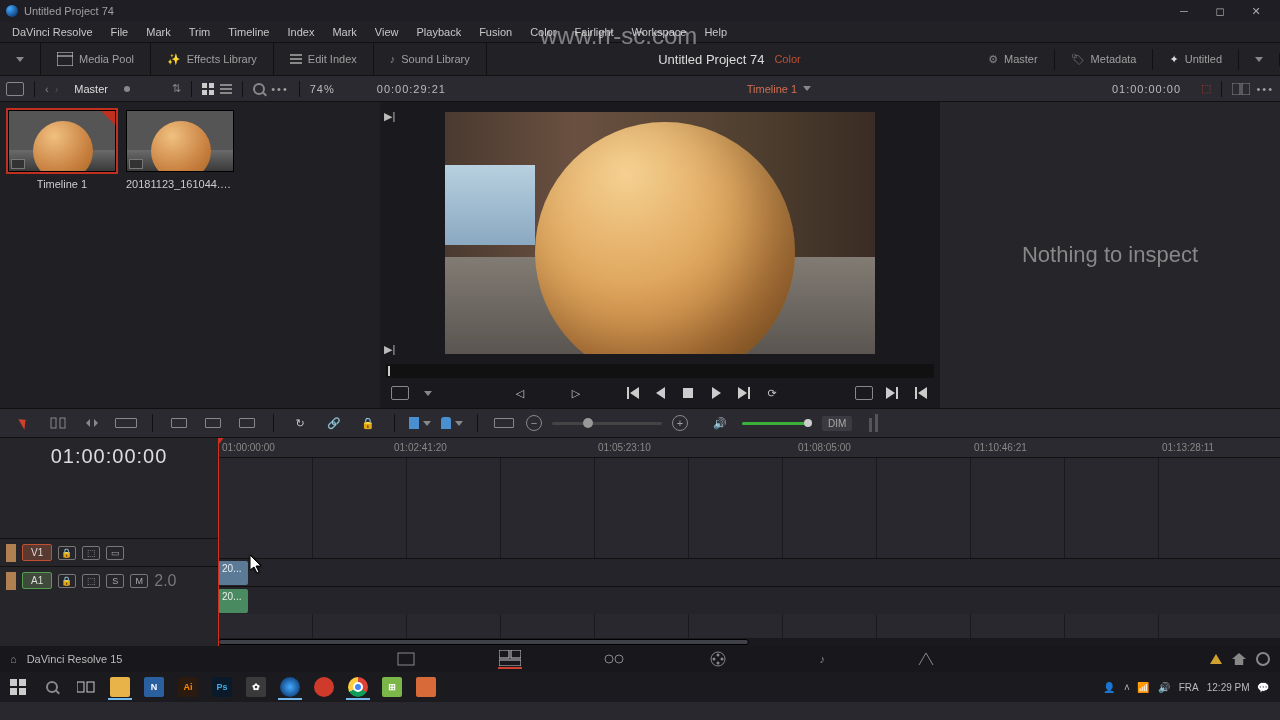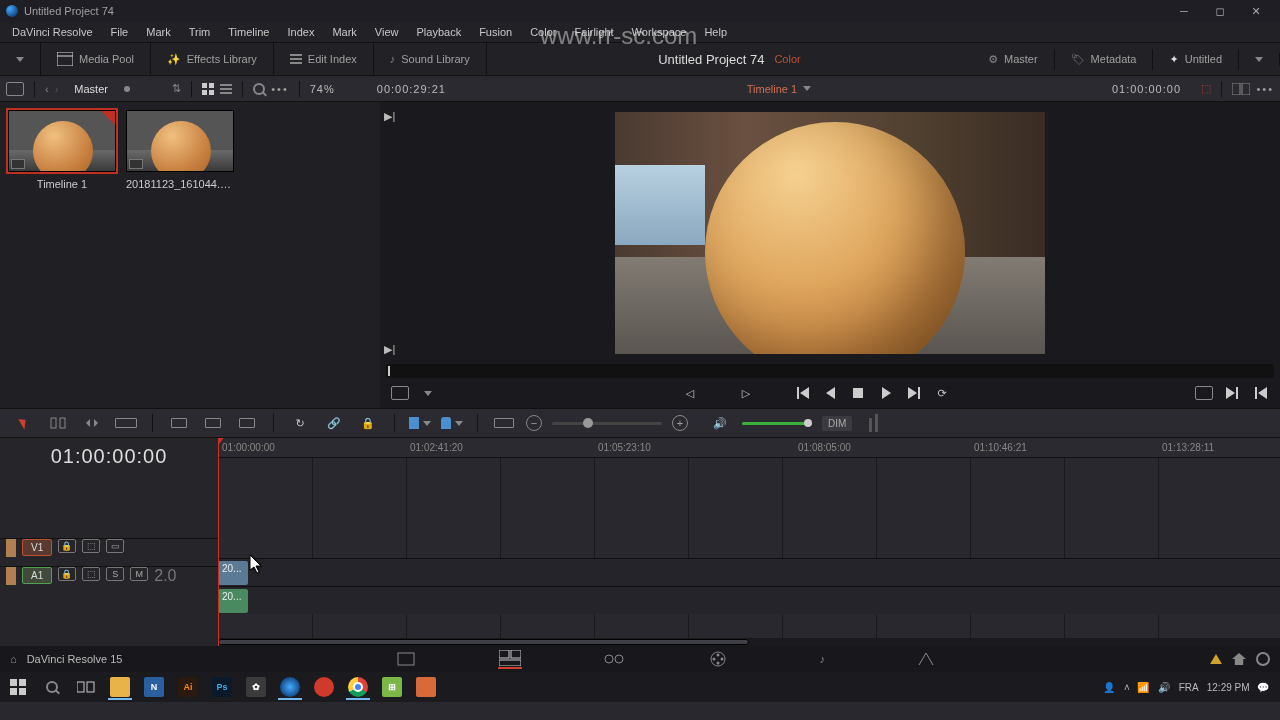--- a/index.html
+++ b/index.html
@@ -71,21 +71,21 @@
 .zoom-slider{width:110px;height:3px;background:#444;position:relative;border-radius:2px}
 .zoom-slider .knob{position:absolute;width:10px;height:10px;background:#999;border-radius:50%;top:-4px;left:28%}
 .vol-slider{width:70px;height:3px;background:#2a602a;position:relative;border-radius:2px}
 .vol-slider .fill{position:absolute;height:3px;background:#3aaf3a;width:95%;border-radius:2px}
 .vol-slider .knob{position:absolute;width:8px;height:8px;background:#ccc;border-radius:50%;top:-3px;right:0}
 .dim{padding:2px 6px;background:#3a3a40;color:#aaa;border-radius:2px;font-size:10px}
 .timeline{display:flex;height:208px;background:#1f1f24;position:relative}
 .tl-head{width:218px;background:#25252a;display:flex;flex-direction:column}
 .big-tc{height:36px;display:flex;align-items:center;justify-content:center;color:#ddd;font-size:20px;letter-spacing:1px}
 .tl-head-spacer{flex:1}
-.track-head{height:28px;display:flex;align-items:flex-start;padding:0 6px;gap:6px;border-top:1px solid #111}
+.track-head{height:28px;display:flex;align-items:center;padding:0 6px;gap:6px;border-top:1px solid #111}
 .track-head.audio{height:28px}
 .track-head .chip{padding:2px 8px;border-radius:2px;color:#ddd;font-size:10px}
 .track-head .chip.v{background:#5a3a30;border:1px solid #c05030}
 .track-head .chip.a{background:#404a3a;border:1px solid #50a050}
 .track-head .tiny{width:18px;height:14px;border:1px solid #777;border-radius:2px;display:flex;align-items:center;justify-content:center;font-size:9px;color:#aaa}
 .track-head .num{color:#777;font-size:16px}
 .tl-tracks{flex:1;position:relative;background:#28282e;overflow:hidden}
 .ruler{height:20px;background:#2a2a30;position:relative;border-bottom:1px solid #111}
 .ruler .tick{position:absolute;top:4px;font-size:10px;color:#888}
 .ruler .play-marker{position:absolute;left:-5px;top:-2px;width:0;height:0;border-left:6px solid transparent;border-right:6px solid transparent;border-top:8px solid #d03020}
@@ -334,20 +334,23 @@
           <div class="play"></div>
           <div class="bar2"></div>
         </div>
       <div class="tbtn">
           <div class="bar2"></div>
           <div class="prev"></div>
         </div>
     </div>
   </div>
 
+  <div class="inspector">
+    <div class="msg">Nothing to inspect</div>
+  </div>
 </div>
 
 <div class="tooltop">
   <div class="toolbtn">
       <div class="cursor"></div>
     </div>
   <div class="toolbtn">
       <svg width="18" height="14">
         <rect x="2" y="2" width="5" height="10" fill="none" stroke="#888"></rect>
         <rect x="11" y="2" width="5" height="10" fill="none" stroke="#888"></rect>
@@ -427,21 +430,21 @@
       <div class="tiny">S</div>
       <div class="tiny">M</div>
       <div class="num">2.0</div>
     </div>
     <div style="height:52px"></div>
   </div>
   <div class="tl-tracks">
     <div class="ruler">
       <div class="play-marker"></div>
       <span class="tick" style="left:4px">01:00:00:00</span>
-      <span class="tick" style="left:192px">01:02:41:20</span>
+      <span class="tick" style="left:176px">01:02:41:20</span>
       <span class="tick" style="left:380px">01:05:23:10</span>
       <span class="tick" style="left:580px">01:08:05:00</span>
       <span class="tick" style="left:756px">01:10:46:21</span>
       <span class="tick" style="left:944px">01:13:28:11</span>
     </div>
     <div class="playline"></div>
     <div class="tl-area">
       <div class="vline" style="left:94px"></div>
         <div class="vline" style="left:188px"></div>
         <div class="vline" style="left:282px"></div>

